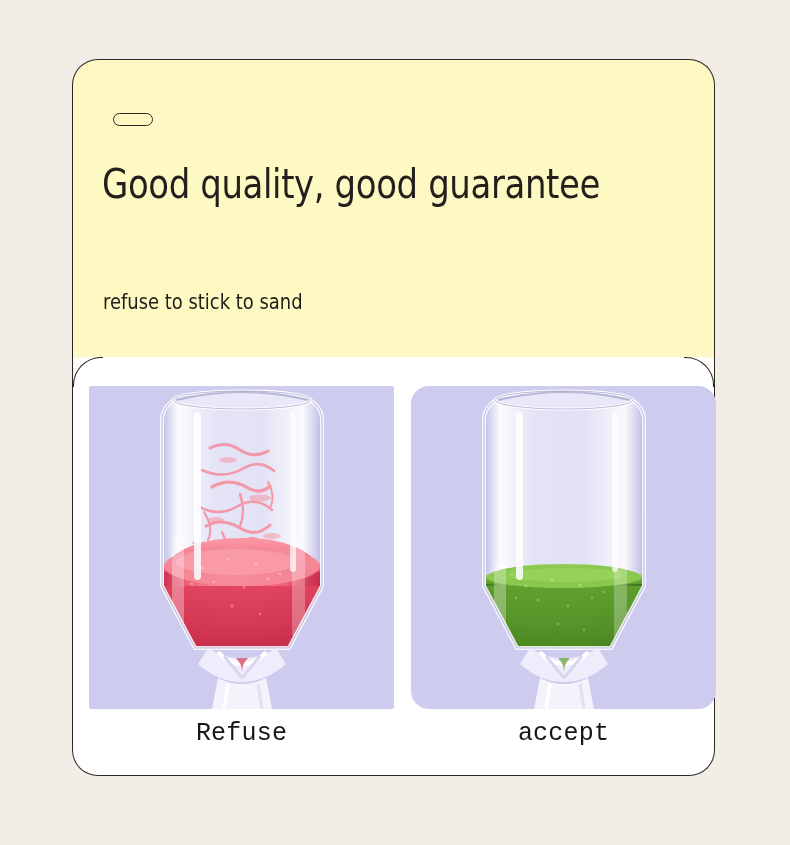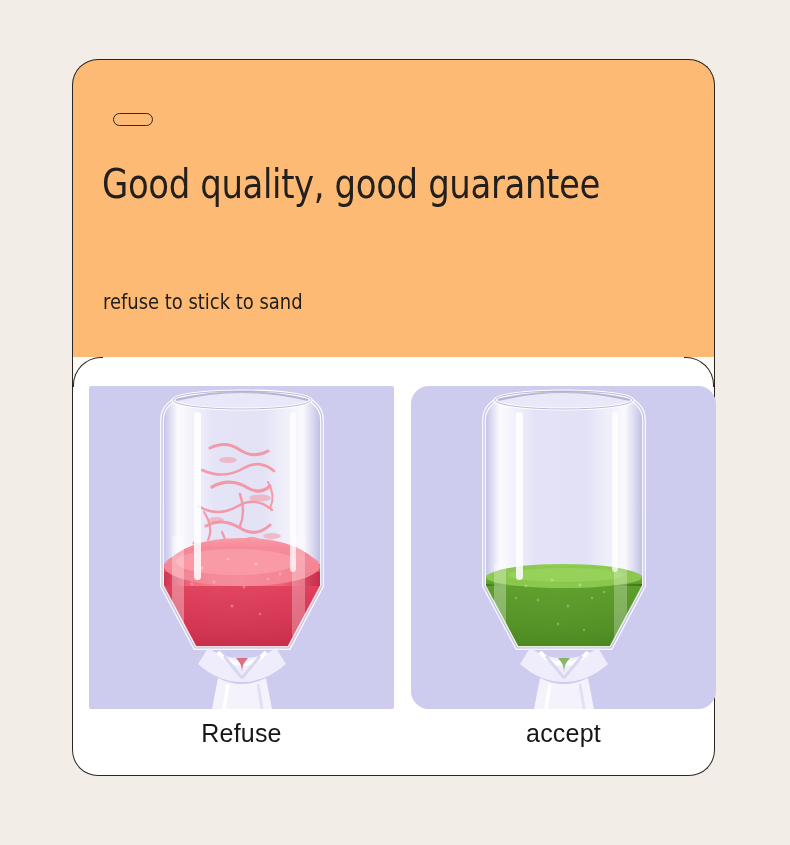--- a/index.html
+++ b/index.html
@@ -24,21 +24,21 @@
     height: 845px;
   }
 
   
   .text-card {
     position: absolute;
     left: 72px;
     top: 59px;
     width: 643px;
     height: 300px;
-    background: #fdba74;
+    background: #fef9c3;
     border: 1.6px solid #2a2723;
     border-bottom: none;
     border-top-left-radius: 26px;
     border-top-right-radius: 26px;
     box-sizing: border-box;
   }
   
   .text-card-baseline {
     position: absolute;
     left: 72px;
@@ -153,21 +153,21 @@
     overflow: hidden;
   }
   .photo.left  { left: 16px; border-radius: 2px; }
   .photo.right { left: 338px; border-radius: 18px; }
 
   .caption {
     position: absolute;
     top: 362px;
     width: 305px;
     text-align: center;
-    font-family: Liberation Sans, sans-serif;
+    font-family: Liberation Mono, monospace;
     font-size: 25px;
     color: #191715;
     letter-spacing: 0.2px;
   }
   .caption.left  { left: 16px; }
   .caption.right { left: 338px; text-align: center; }
 
   
   .hourglass-wrap {
     position: absolute;

